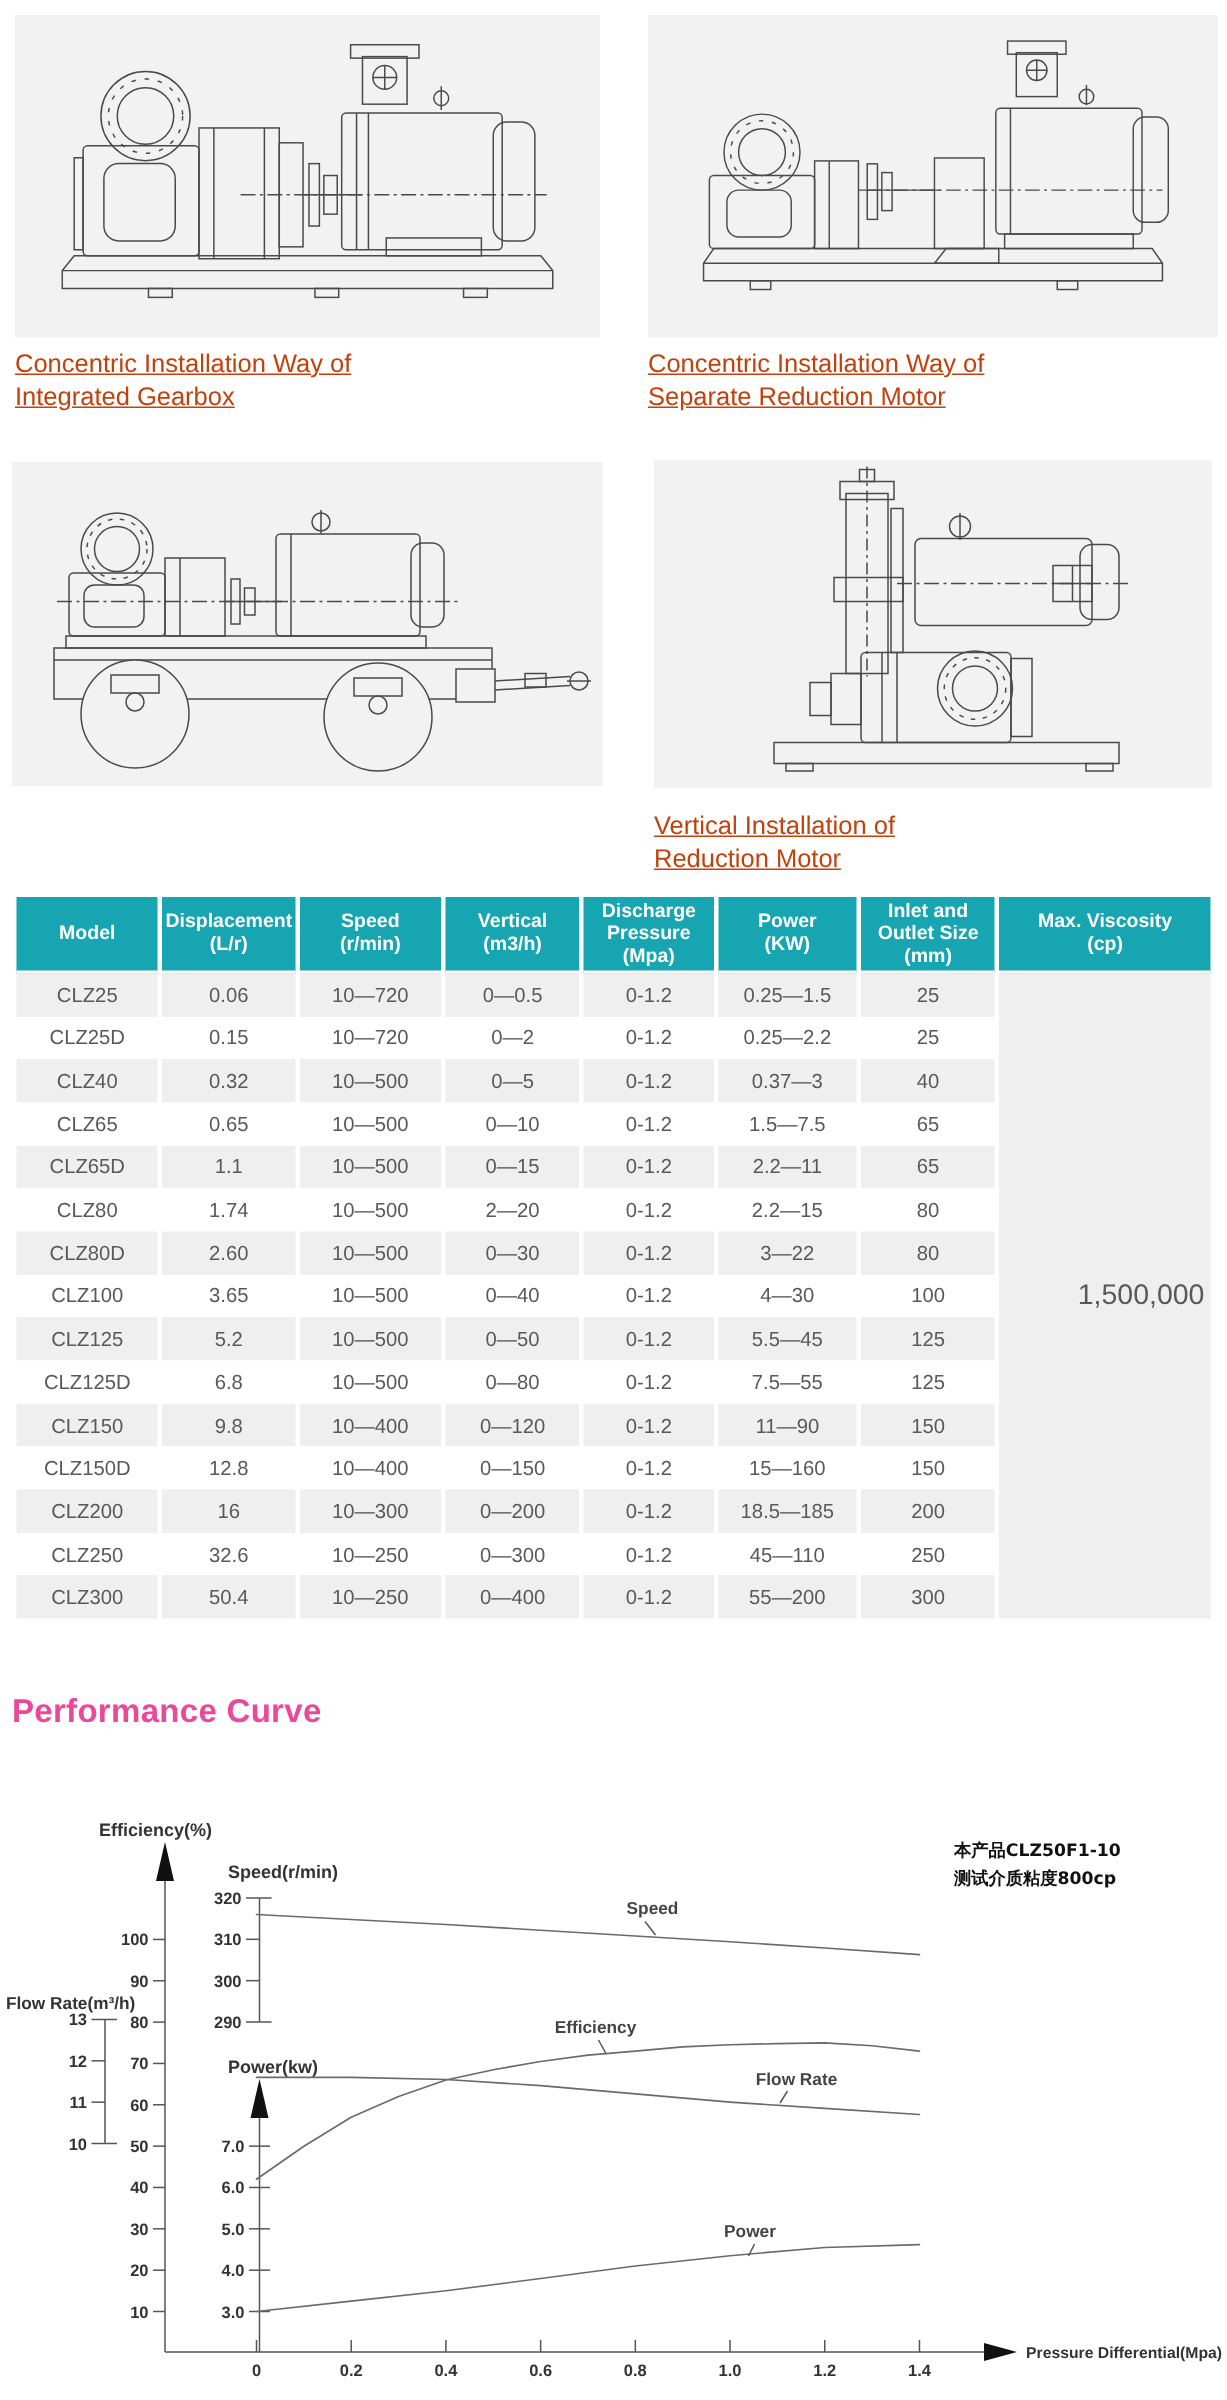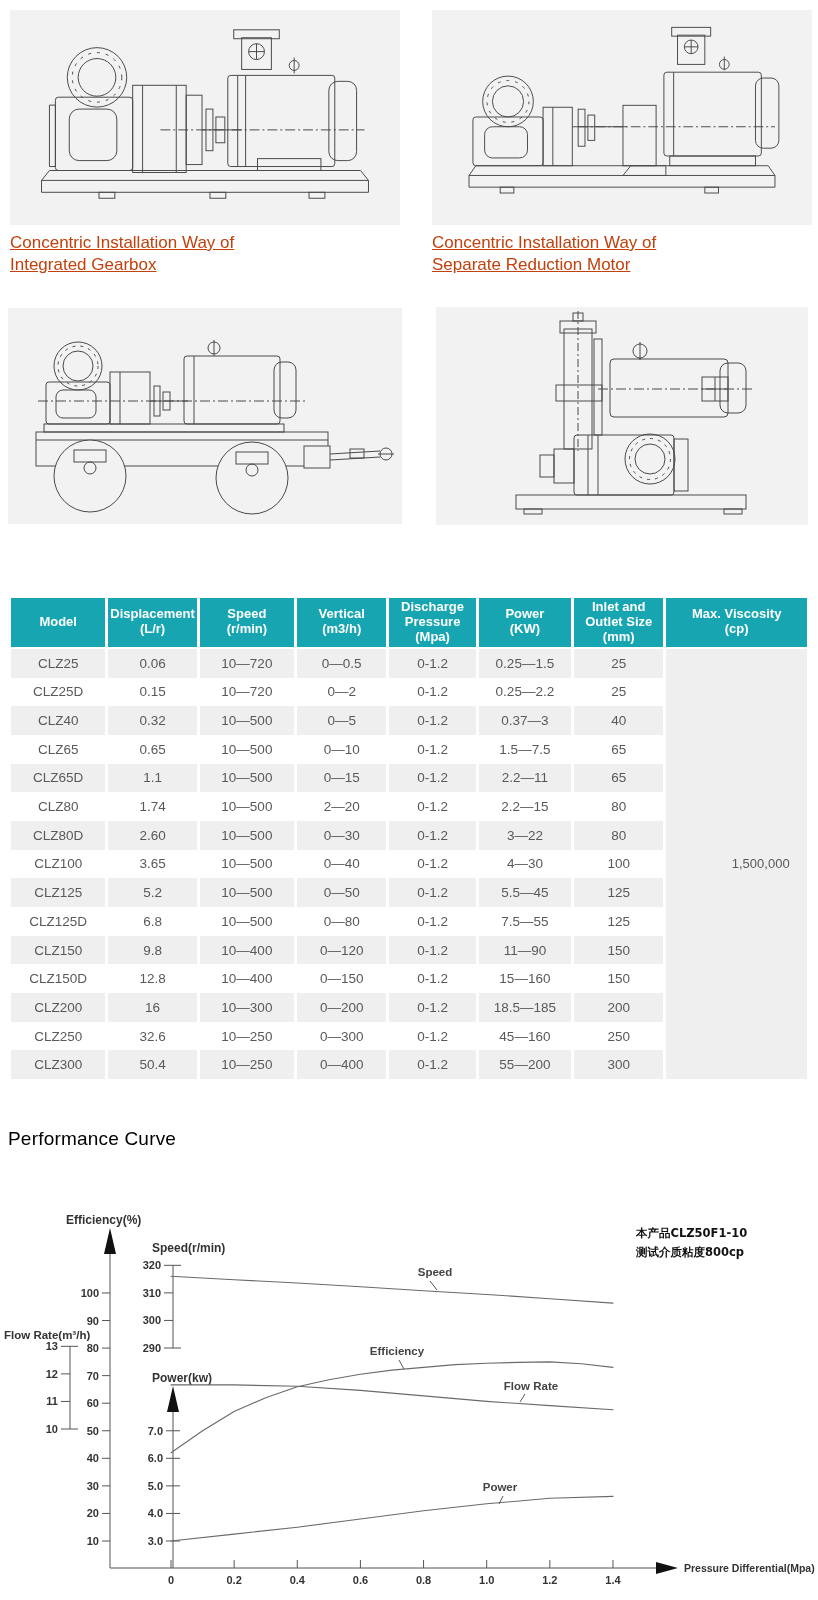--- a/index.html
+++ b/index.html
@@ -15,25 +15,25 @@
   
   .spec-wrap{position:absolute;left:8px;top:598px;}
   table.spec{border-collapse:separate;border-spacing:3px 0;table-layout:fixed;width:802px;}
   table.spec th{background:#17a5b2;color:#fff;font-weight:700;font-size:13px;line-height:1.15;
                 text-align:center;vertical-align:middle;white-space:pre-line;height:44px;
                 padding:2px 1px;border-bottom:2px solid #fff;}
   table.spec td{font-size:13.5px;color:#58595b;text-align:center;vertical-align:middle;
                 height:28.7px;padding:0;}
   table.spec tr:nth-child(odd) td{background:#efefef;}
   table.spec tr:nth-child(even) td{background:#ffffff;}
-  table.spec td.visc{background:#efefef !important;font-size:13px;padding-left:48px;}
+  table.spec td.visc{background:#efefef !important;font-size:19px;padding-left:48px;}
 
   
-  .perf-title{position:absolute;left:8px;top:1128px;color:#000000;font-size:19px;
-              font-weight:400;letter-spacing:.2px;}
+  .perf-title{position:absolute;left:8px;top:1128px;color:#ec4899;font-size:22px;
+              font-weight:700;letter-spacing:.2px;}
   .chart{position:absolute;left:0;top:1160px;}
 
   
   .ax{stroke:#555;stroke-width:1;fill:none;}
   .curve{stroke:#6a6a6a;stroke-width:1.1;fill:none;stroke-linejoin:round;stroke-linecap:round;}
   .solid{fill:#111;stroke:none;}
   text.tick{font:600 11px "Liberation Sans",sans-serif;fill:#333;}
   text.axlab{font:600 12px "Liberation Sans",sans-serif;fill:#333;}
   text.flowlab{font:600 11.5px "Liberation Sans",sans-serif;fill:#333;}
   text.xlab{font:600 10.5px "Liberation Sans",sans-serif;fill:#333;}
@@ -188,20 +188,22 @@
         <circle cx="214" cy="152" r="25"></circle>
           <circle cx="214" cy="152" r="15"></circle>
         <circle cx="214" cy="152" r="20.5" stroke-dasharray="3 5"></circle>
         <rect x="238" y="132" width="14" height="52"></rect>
         <rect x="118" y="142" width="20" height="34"></rect>
         <rect x="104" y="148" width="14" height="22"></rect>
       </g>
     </svg>
   </div>
 
+  <div class="caption" style="left:436px;top:540px;width:372px">Vertical Installation of
+Reduction Motor</div>
 
   <div class="spec-wrap">
     <table class="spec">
       <colgroup>
         <col style="width:94px">
           <col style="width:88px">
           <col style="width:94px">
           <col style="width:89px">
         <col style="width:86px">
           <col style="width:92px">
@@ -347,21 +349,21 @@
             <td>0-1.2</td>
             <td>18.5—185</td>
             <td>200</td>
           </tr>
           <tr>
             <td>CLZ250</td>
             <td>32.6</td>
             <td>10—250</td>
             <td>0—300</td>
             <td>0-1.2</td>
-            <td>45—160</td>
+            <td>45—110</td>
             <td>250</td>
           </tr>
           <tr>
             <td>CLZ300</td>
             <td>50.4</td>
             <td>10—250</td>
             <td>0—400</td>
             <td>0-1.2</td>
             <td>55—200</td>
             <td>300</td>

